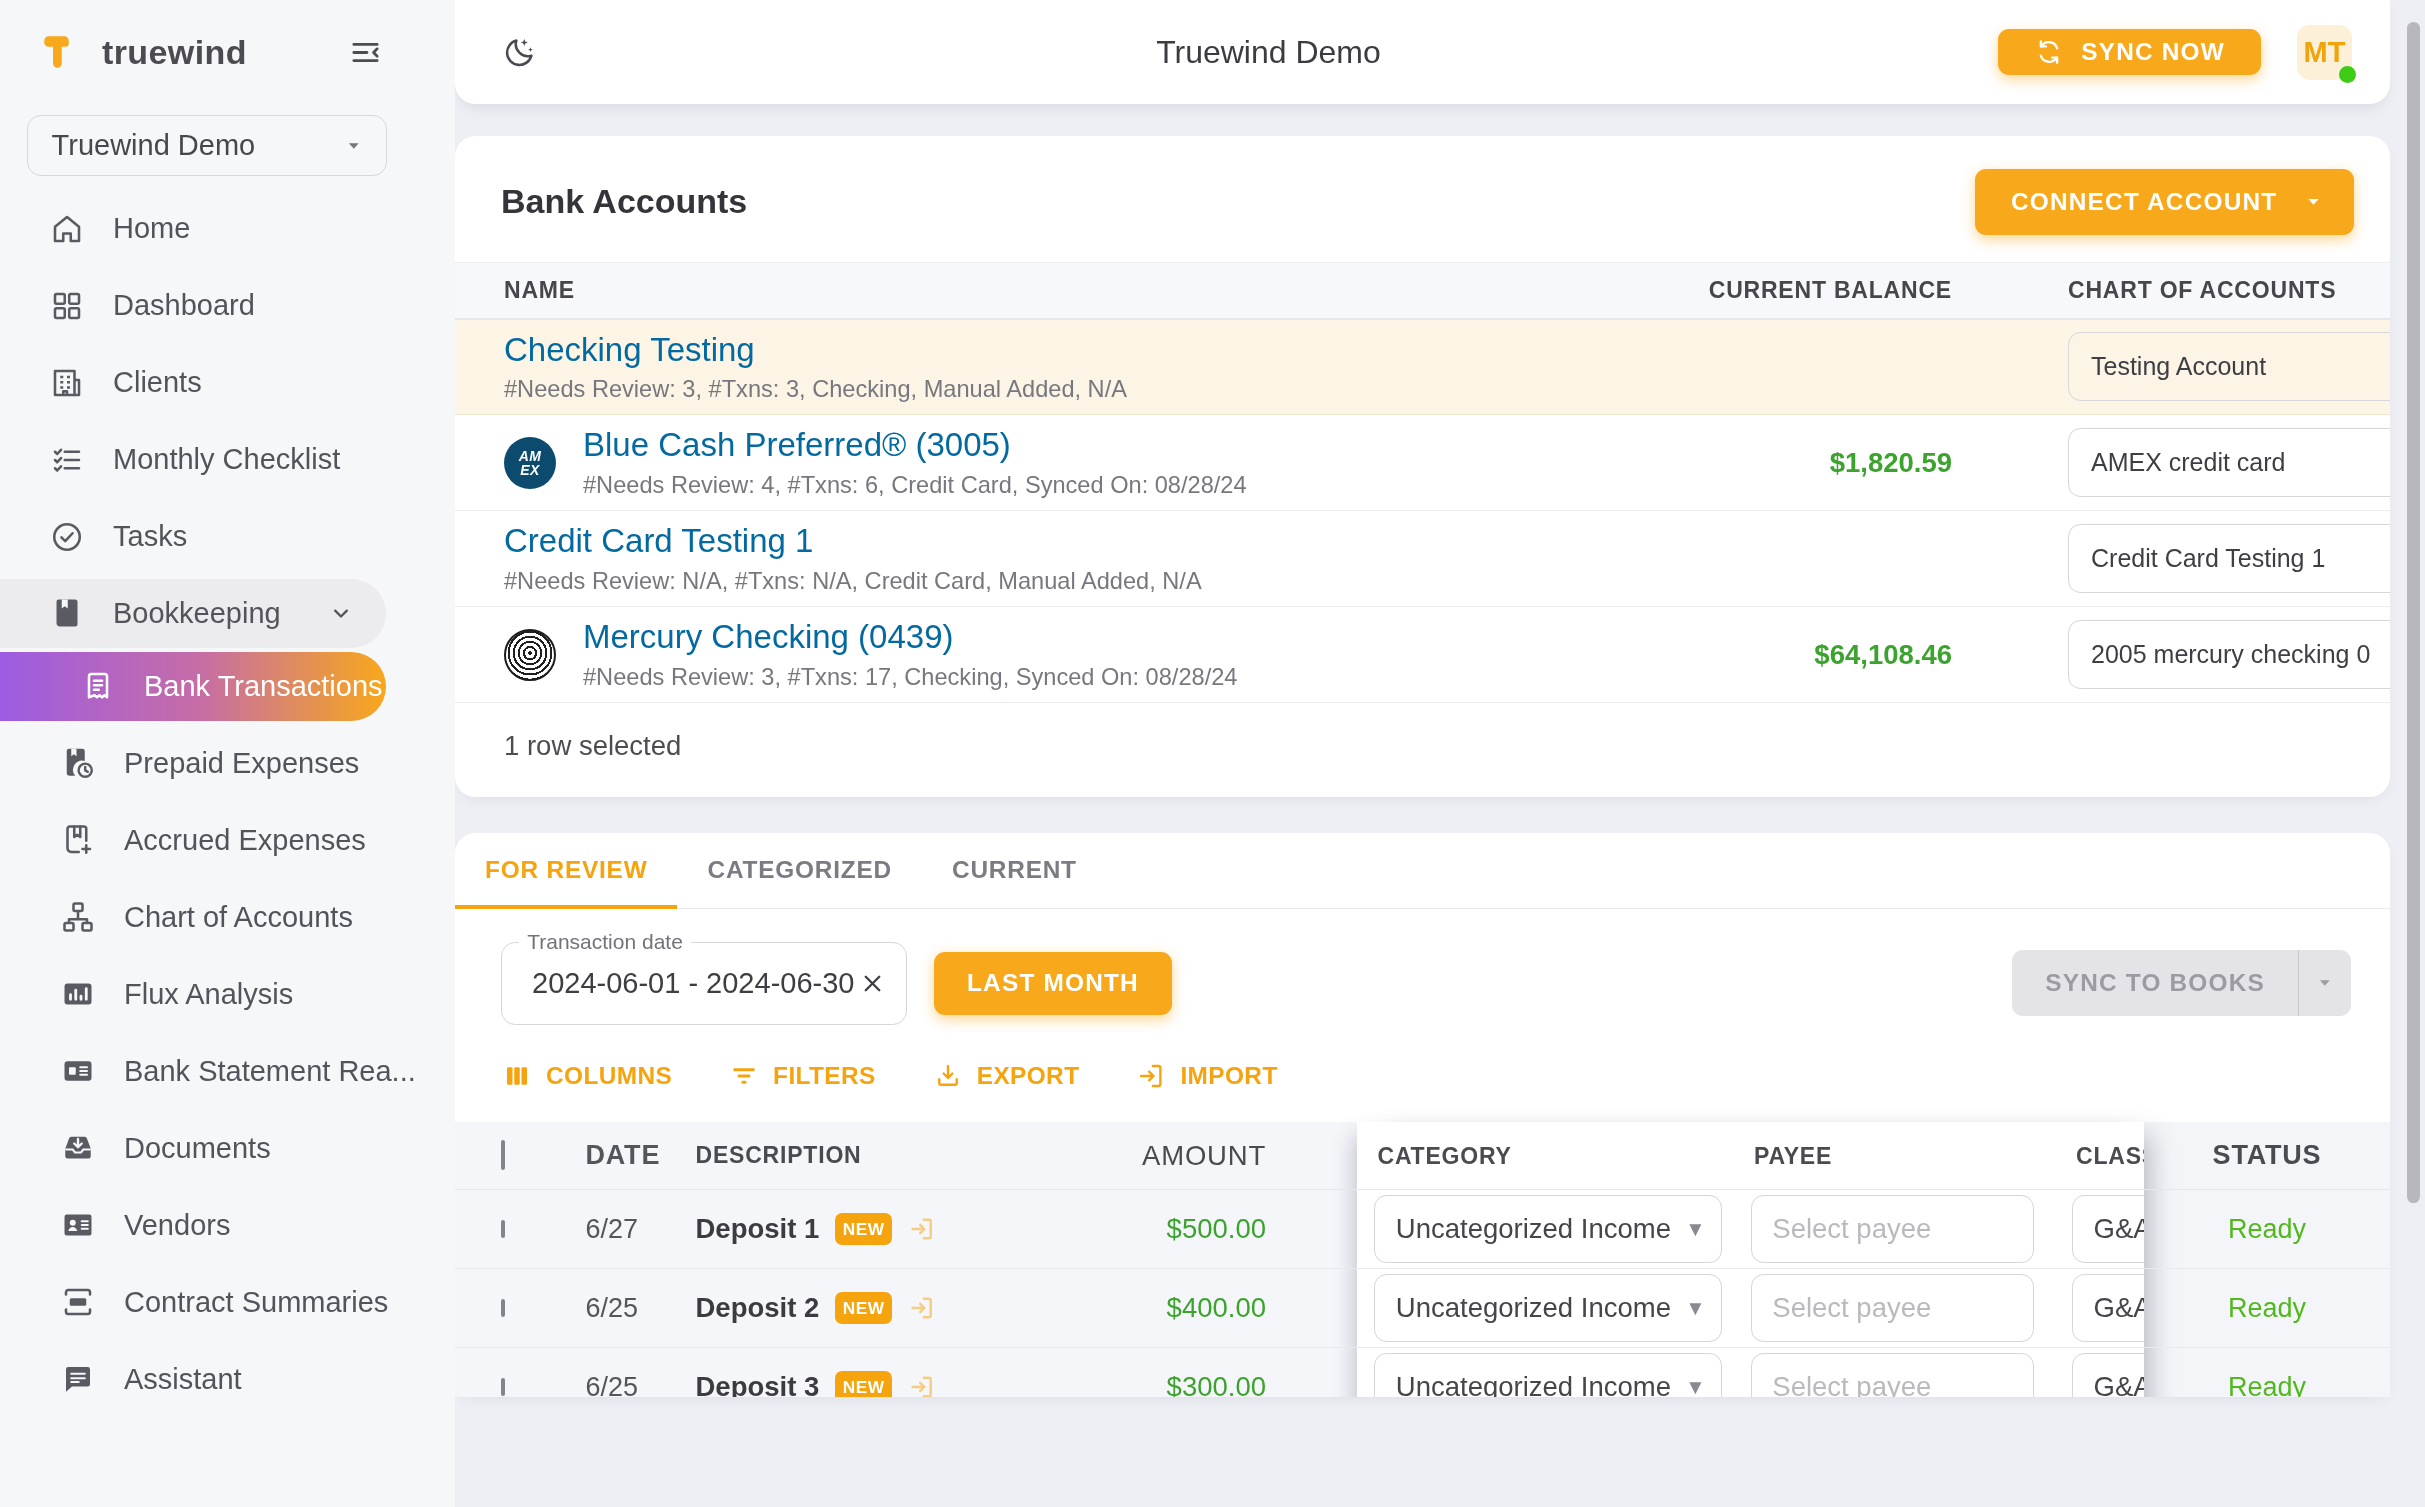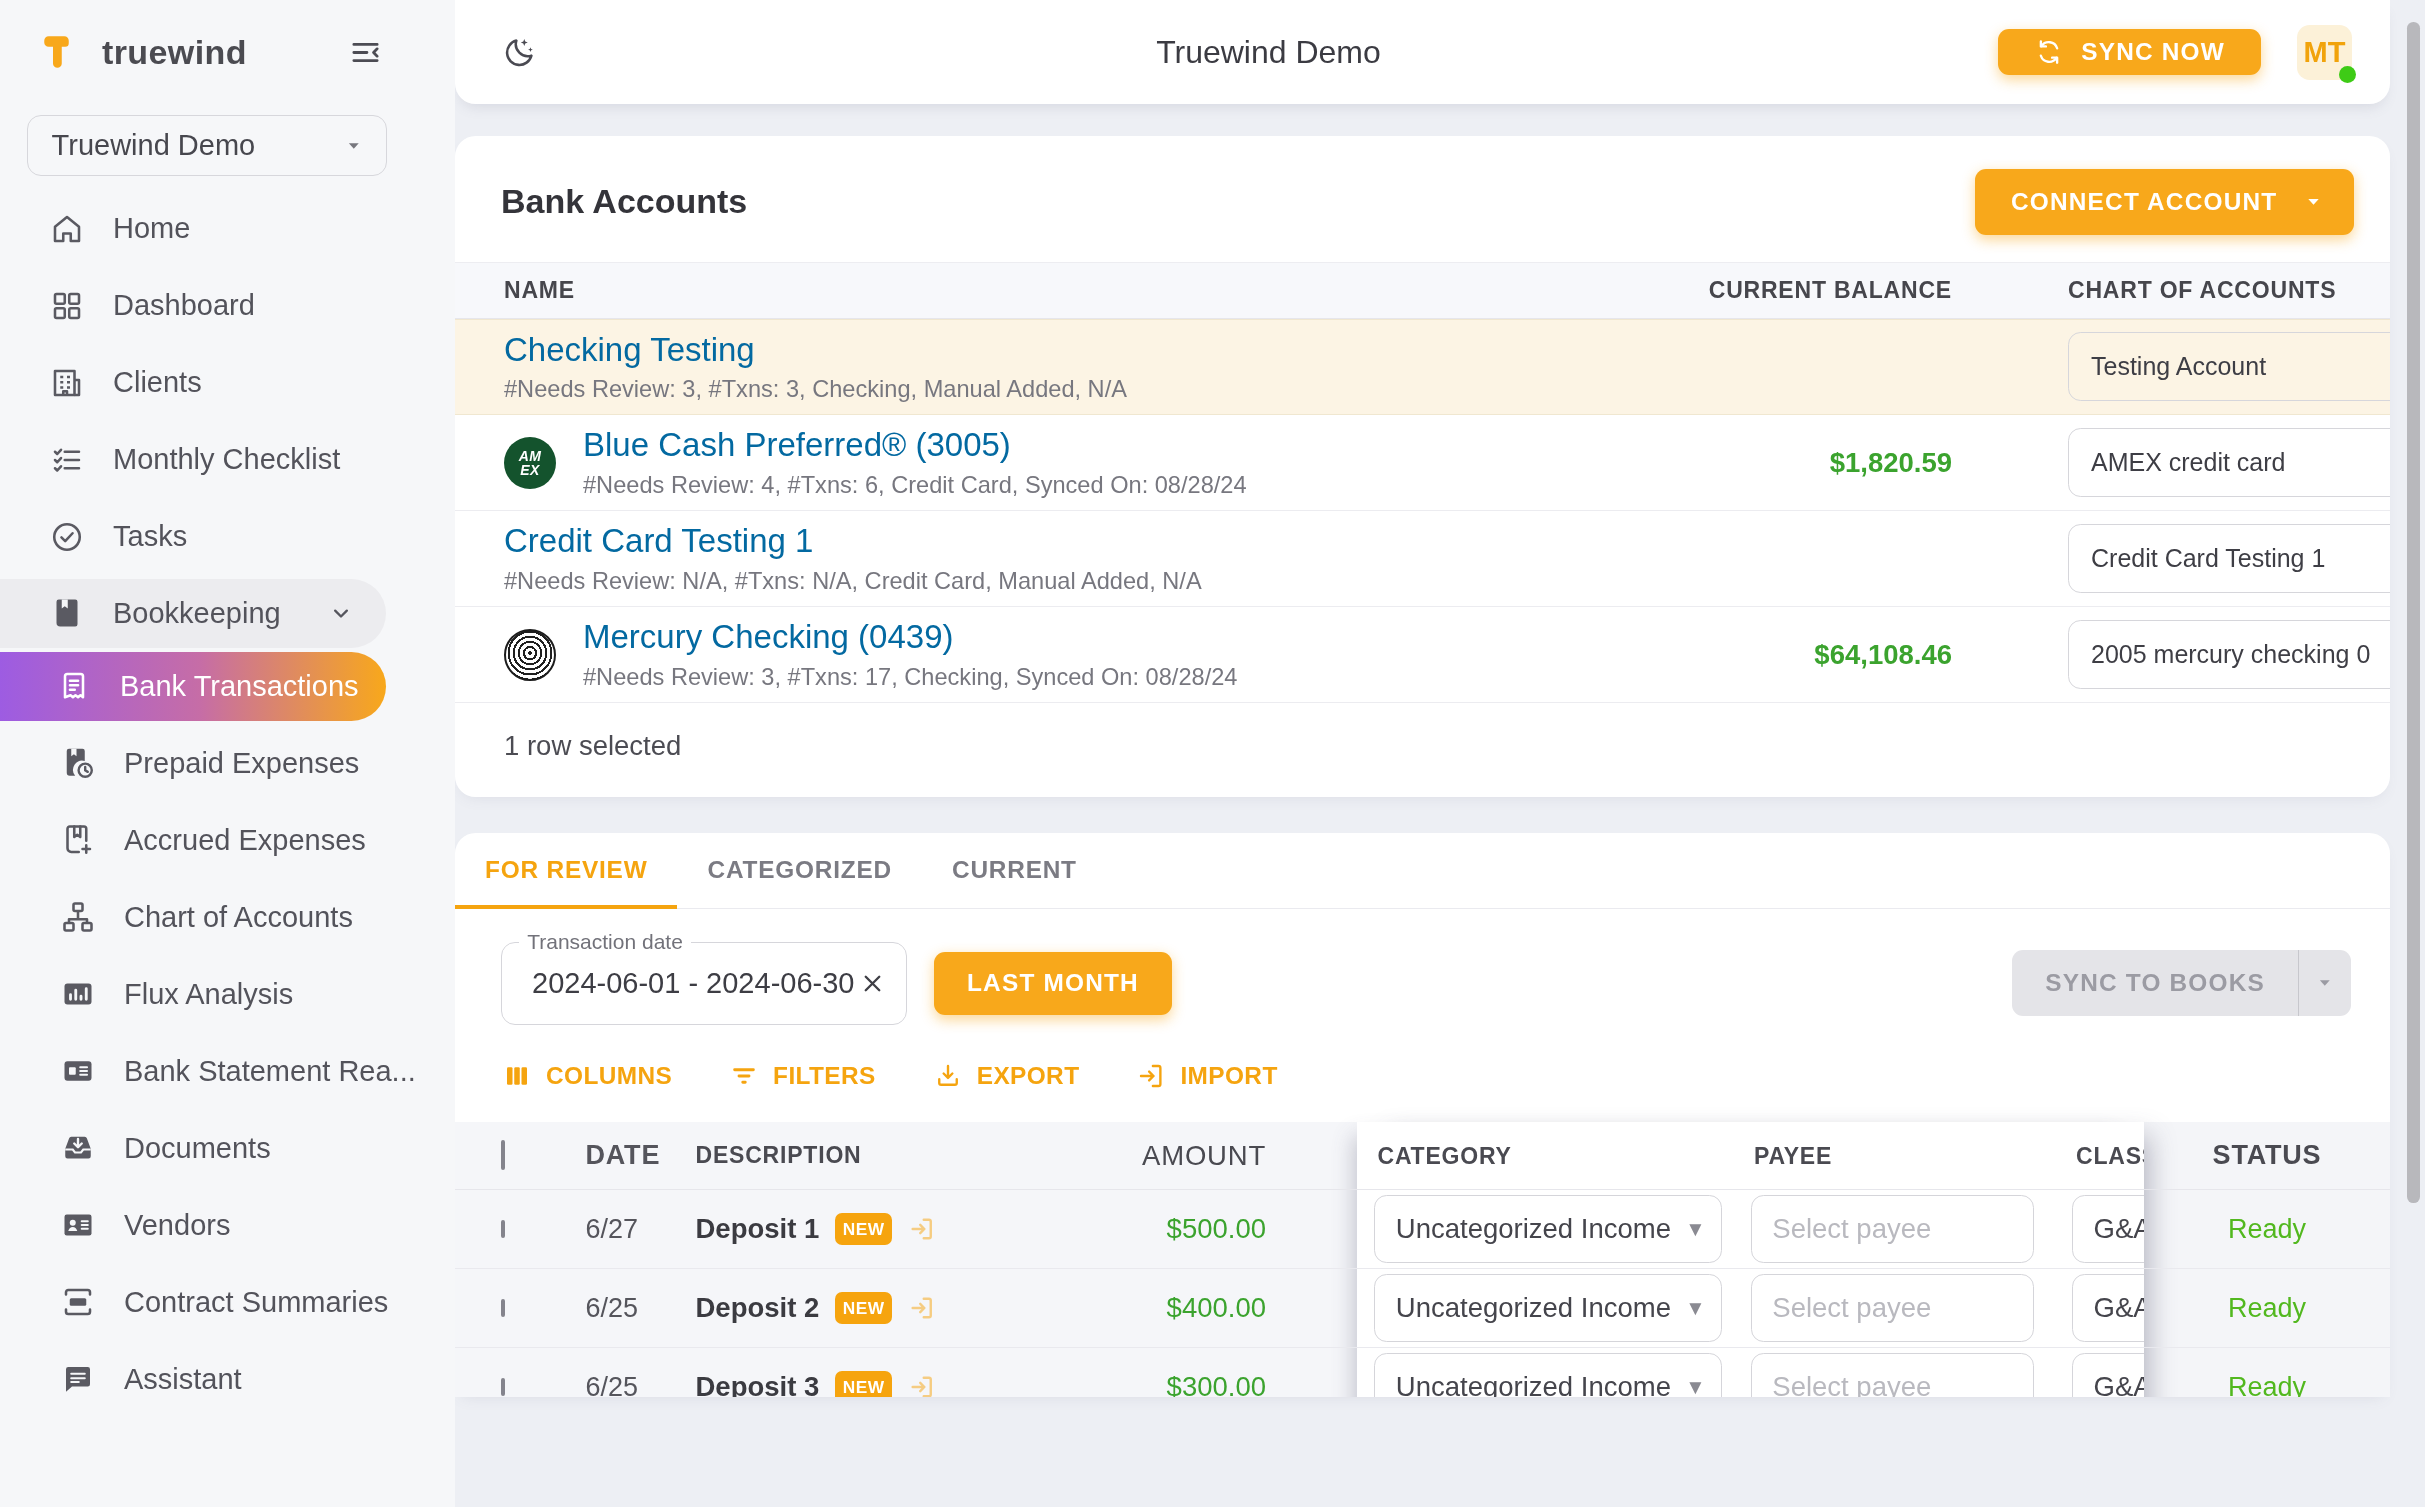--- a/index.html
+++ b/index.html
@@ -14,21 +14,21 @@
   .collapse-btn { margin-left:auto; color:#4c4c54; cursor:pointer; }
   .ws-select { margin:11px 0 14px 27px; width:360px; height:61px; border:1.6px solid #d7d7dc; border-radius:14px;
     display:flex; align-items:center; padding:0 20.5px 0 23.6px; font-size:29px; color:#47474e; background:transparent; cursor:pointer; }
   .ws-select .caret { margin-left:auto; color:#77777e; }
   .nav { margin-top:11px; }
   .nav-item { display:flex; align-items:center; height:77px; padding-left:49px; gap:28px; font-size:29px; color:#53535b; cursor:pointer; }
   .nav-item .ni { width:36px; height:36px; color:#5a5a62; flex:none; }
   .nav-item.sub { padding-left:60px; }
   .nav-item.pill { width:386px; height:69px; margin:3.9px 0; background:#ececef; border-radius:0 78px 78px 0; }
   .nav-item.pill .chev { margin-left:auto; margin-right:31.5px; color:#55555d; }
-  .nav-item.active { width:386px; height:69px; margin:3.9px 0; padding-left:56px; border-radius:0 78px 78px 0;
+  .nav-item.active { width:386px; height:69px; margin:3.9px 0; padding-left:80px; border-radius:0 78px 78px 0;
     background:linear-gradient(90deg,#9d5ce2 0%,#c66da6 52%,#f8a81b 100%); color:#ffffff; font-weight:500; }
   .nav-item.active .ni { color:#ffffff; }
 
   
   .main { flex:1; position:relative; }
   .topbar { width:1935px; height:104px; background:#fff; border-radius:0 0 20.5px 20.5px;
     box-shadow:0 7.9px 14px -6.3px rgba(100,100,130,.18); display:flex; align-items:center; padding:0 38px 0 46px; }
   .moon { color:#4a4a52; cursor:pointer; }
   .top-title { flex:1; text-align:center; font-size:32px; font-weight:500; color:#3b3b42; }
   .btn-amber { height:46px; padding:12px 36px; background:#f8a81b; border:none; border-radius:11px; color:#fff;
@@ -45,21 +45,21 @@
   .ba-head { display:flex; justify-content:space-between; align-items:center; padding:33px 36px 27px 46px; }
   .ba-title { font-size:34px; font-weight:600; color:#34343a; }
   .connect-btn { height:66px; padding:0 28px 0 36px; gap:23.6px; }
   .ba-thead { height:57px; background:#f7f8fb; border-top:0.8px solid #ededf1; border-bottom:1.6px solid #e6e6eb;
     display:flex; align-items:center; font-size:23px; font-weight:700; color:#46464c; letter-spacing:0.8px; }
   .col-name { flex:1; padding-left:49px; } .col-bal { width:331px; text-align:right; } .col-chart { width:438px; padding-left:116px; }
   .ba-row { display:flex; align-items:center; min-height:80px; border-bottom:0.8px solid #ececf0; }
   .ba-row.selected { background:#fcf4e4; min-height:91px; border-top:0.8px solid #f0e7d0; border-bottom:0.8px solid #f0e7d0; }
   .ba-name { flex:1; padding:11px 0 11px 49px; display:flex; align-items:center; gap:27px; }
   .ba-logo { width:52px; height:52px; border-radius:50%; flex:none; }
-  .logo-amex { background:#14532d; color:#fff; display:flex; flex-direction:column; align-items:center; justify-content:center;
+  .logo-amex { background:#0c4a6e; color:#fff; display:flex; flex-direction:column; align-items:center; justify-content:center;
     font-size:14px; font-weight:800; font-style:italic; line-height:1; letter-spacing:0.4px; }
   .logo-mercury { border:2.4px solid #1c1c1c; background:repeating-radial-gradient(circle at 50% 46%, #202020 0 2px, #ffffff 2px 5.1px); }
   .ba-nm { font-size:33px; font-weight:400; color:#0369a1; } .ba-sub { font-size:23.6px; color:#77777f; margin-top:7.9px; }
   .ba-bal { width:331px; text-align:right; font-size:27.5px; font-weight:600; color:#3ba32e; }
   .ba-chart { width:438px; padding-left:116px; }
   .ba-input { width:348px; height:69px; border:1.6px solid #d6d6db; border-radius:12.6px; display:flex; align-items:center;
     padding:0 22px; font-size:25px; color:#3e3e45; white-space:nowrap; overflow:hidden; cursor:text; }
   .ba-note { padding:27px 0 23.6px 49px; font-size:27.5px; color:#4c4c53; }
 
   

